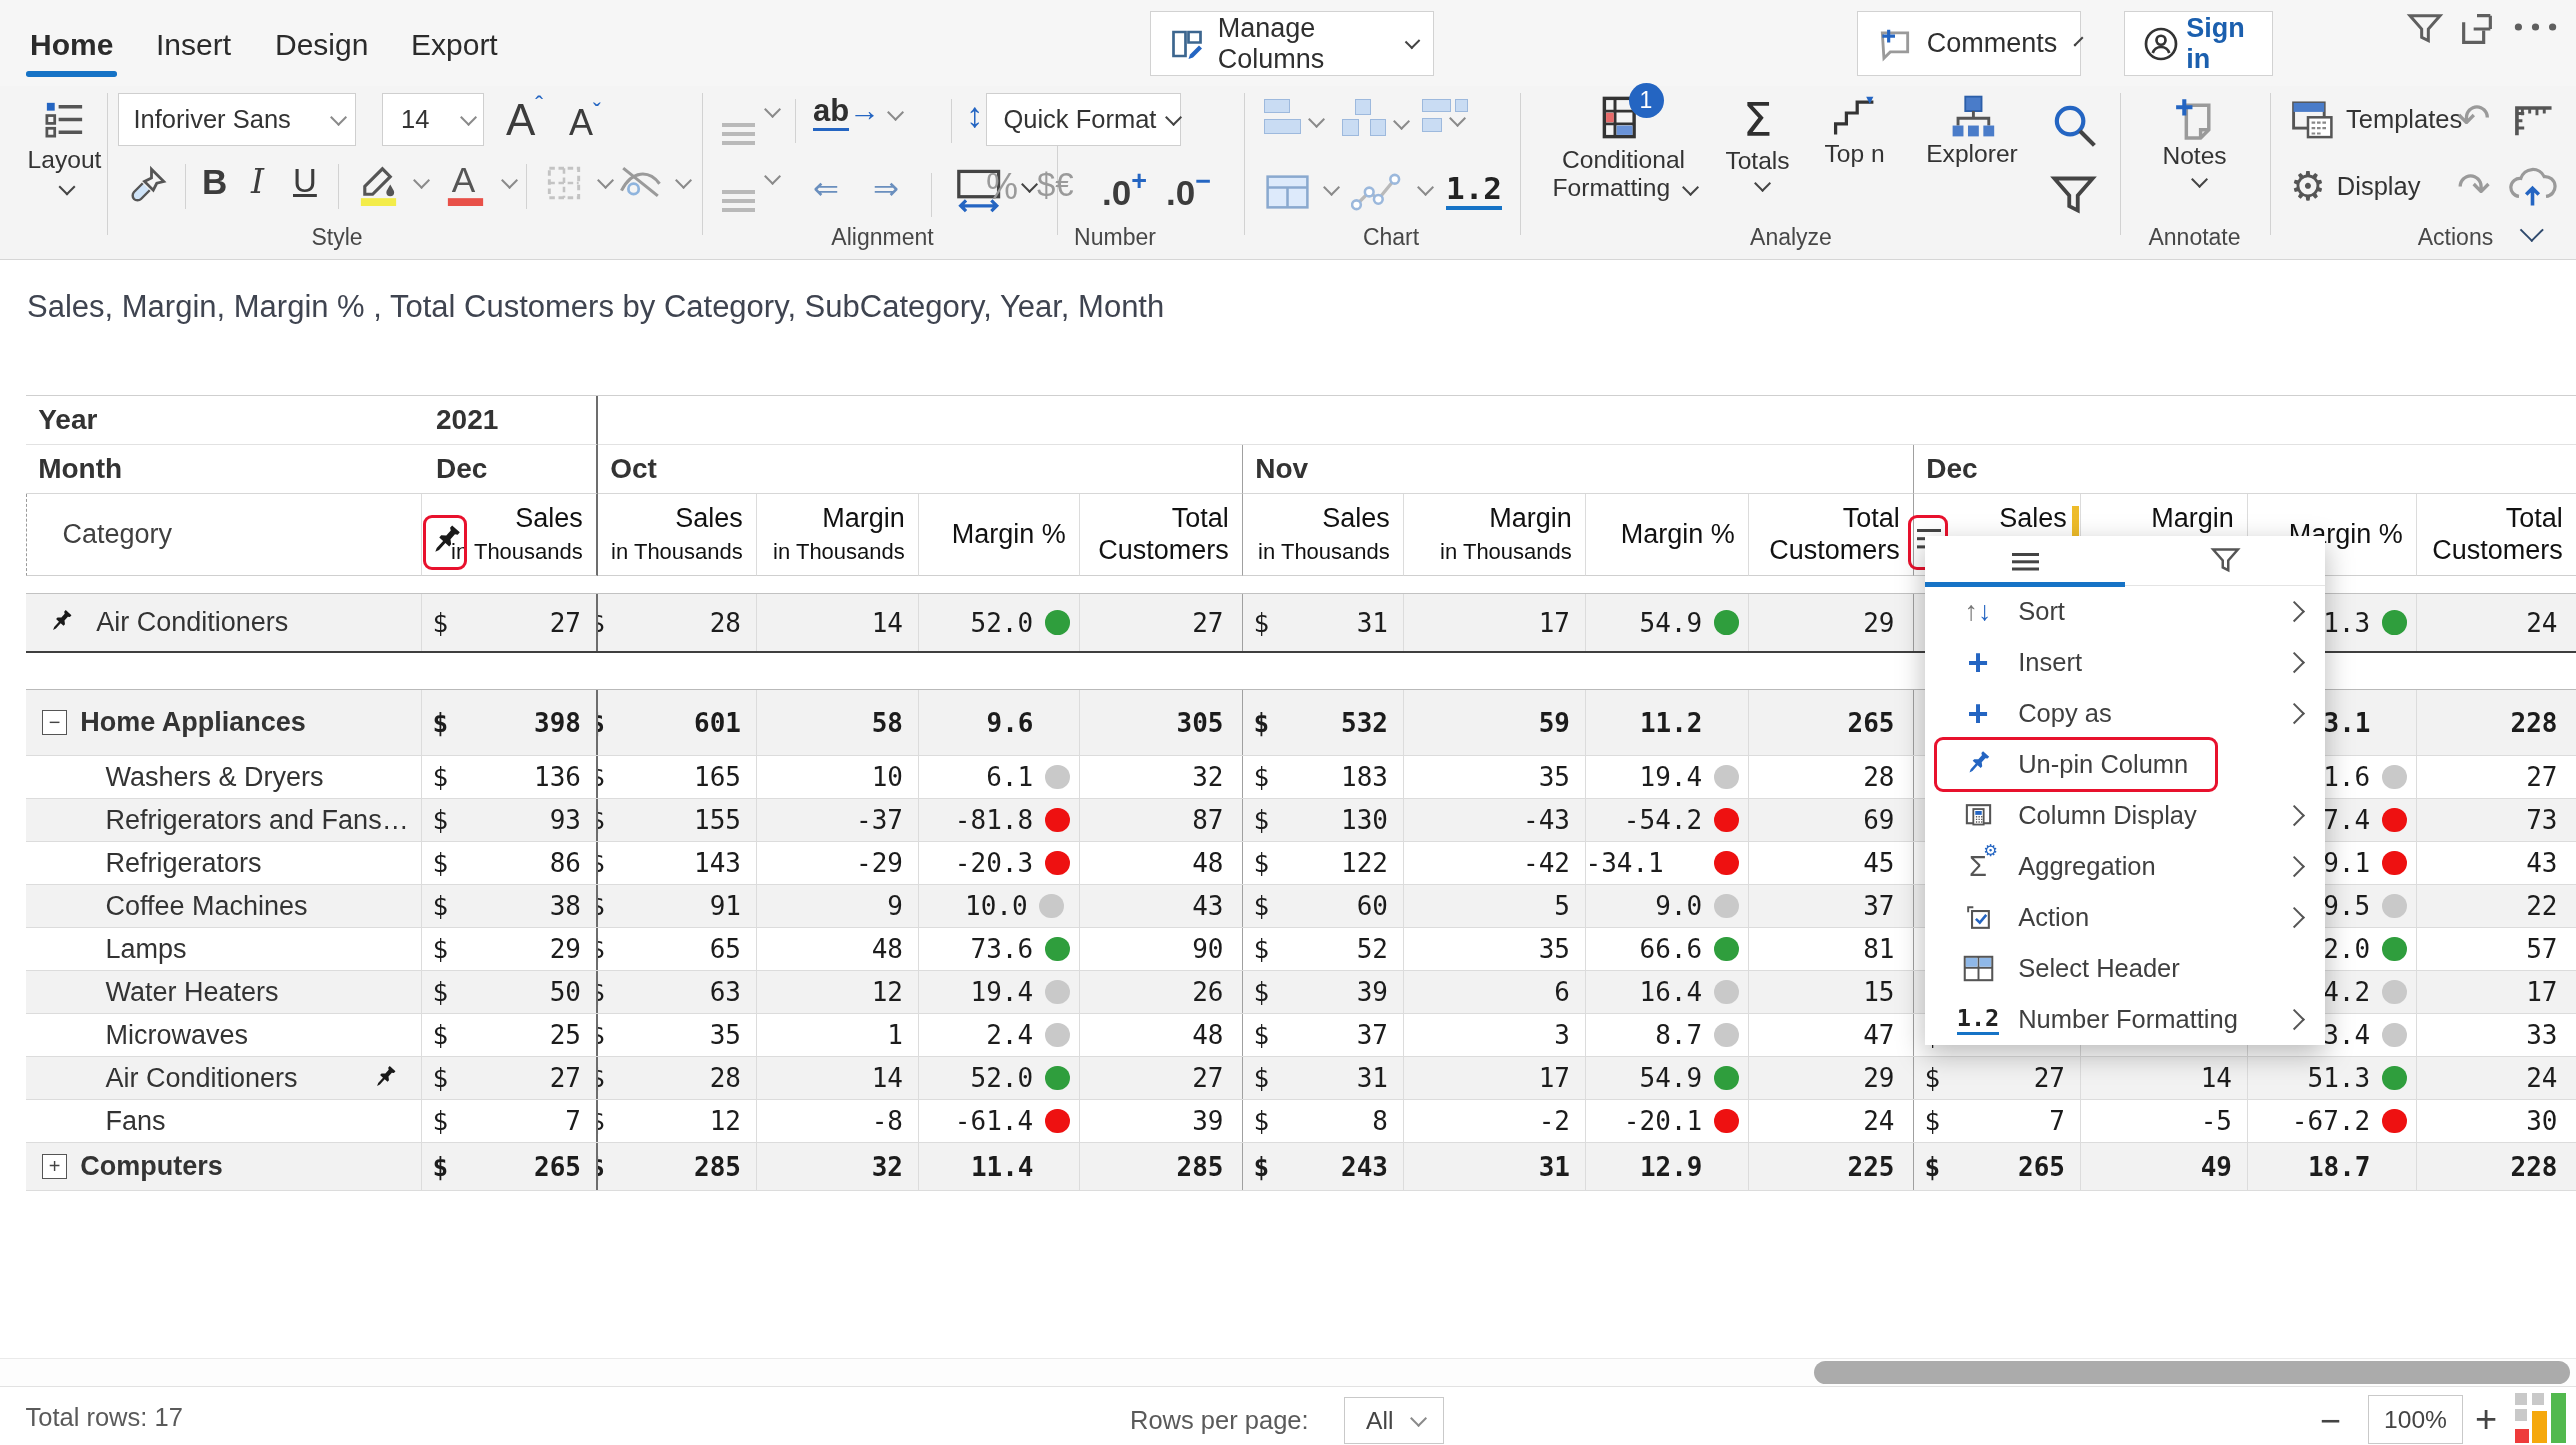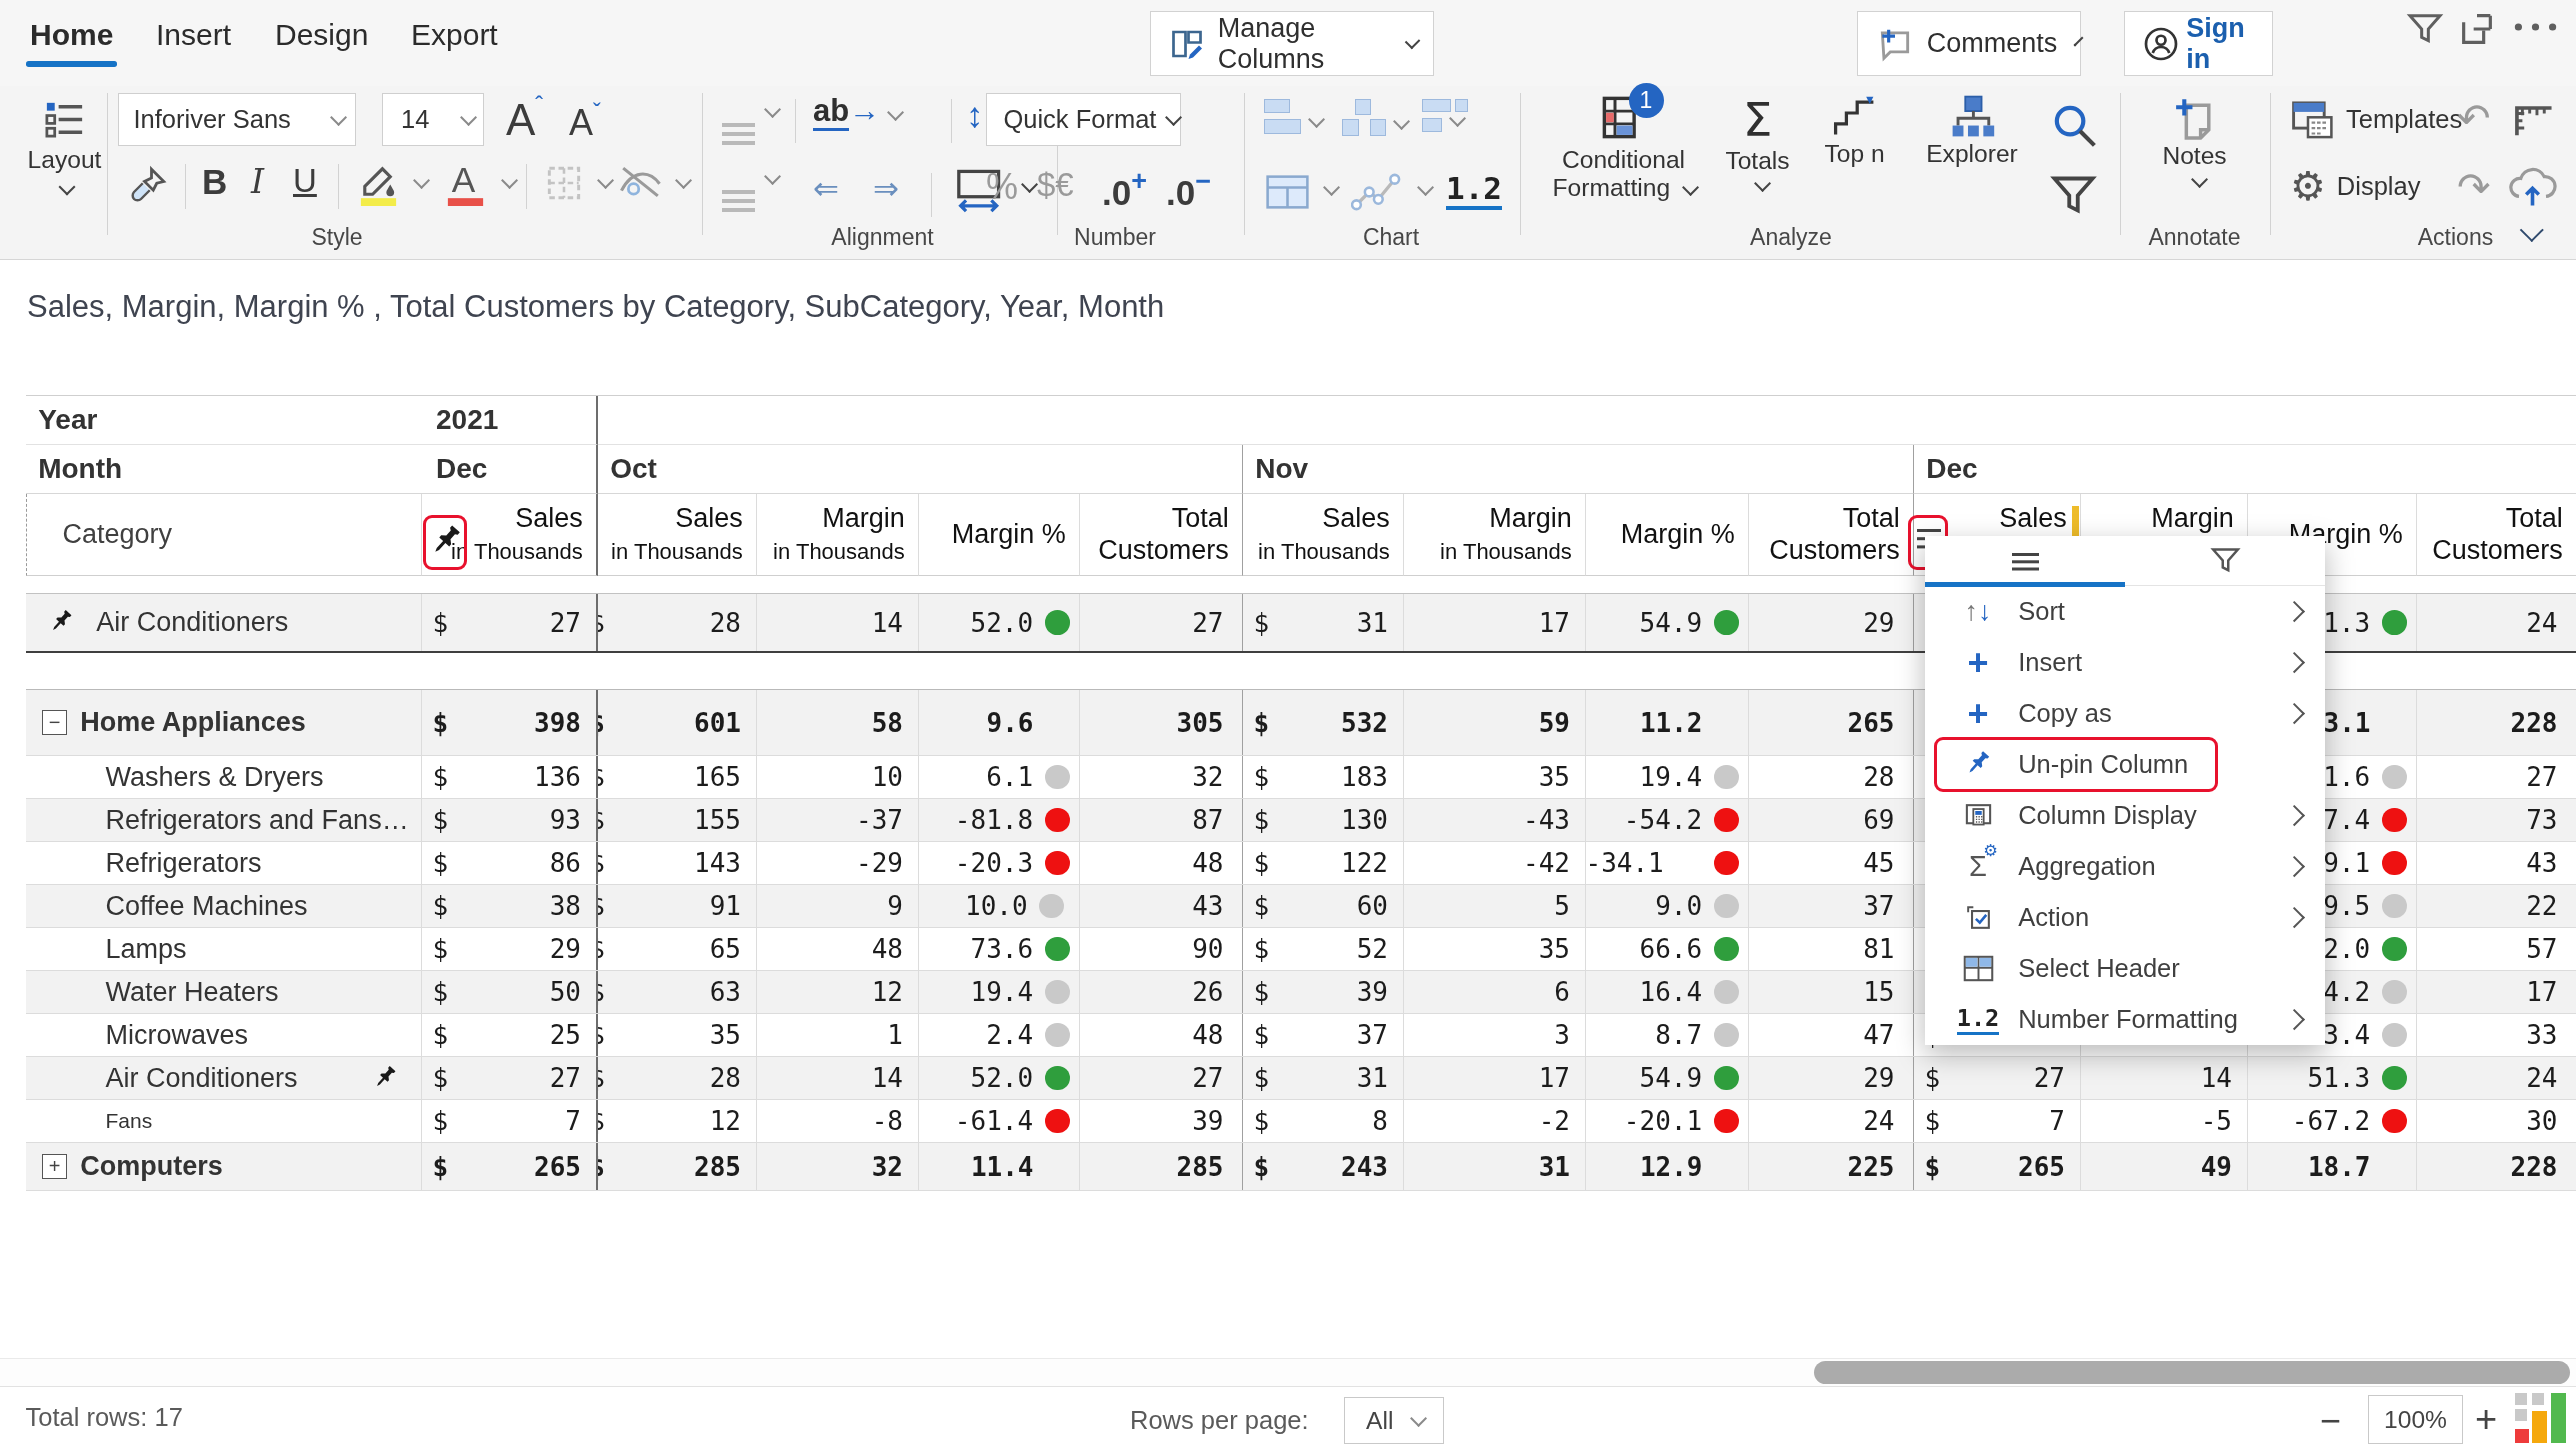--- a/index.html
+++ b/index.html
@@ -1,21 +1,21 @@
 <!DOCTYPE html>
 <html style="font-size:14.5px"><head>
 <meta charset="utf-8">
 <style>
   html,body{margin:0;padding:0;}
   body{width:2576px;height:1446px;position:relative;background:#fff;
        font-family:"Liberation Sans", sans-serif;color:#333;overflow:hidden;}
   .abs{position:absolute;}
   
   #topbar{position:absolute;left:0;top:0;width:2576px;height:86px;background:#f6f6f6;}
-  .tab{position:absolute;top:18px;font-size:30px;color:#2b2b2b;cursor:pointer;}
+  .tab{position:absolute;top:28px;font-size:30px;color:#2b2b2b;cursor:pointer;}
   .tab.active{font-weight:bold;}
   .tab.active::after{content:"";position:absolute;left:-3.6px;right:-3.6px;bottom:-14.5px;height:5.5px;background:#1673c6;border-radius:2.7px;}
   .tbtn{position:absolute;top:11px;height:65px;background:#fff;border:0.9px solid #d2d2d2;display:flex;align-items:center;gap:12.7px;padding:0 18px;box-sizing:border-box;font-size:27px;color:#2f2f2f;}
   .chev{display:inline-block;width:14.5px;height:14.5px;border-right:2.7px solid #444;border-bottom:2.7px solid #444;transform:rotate(45deg) translateY(-3.6px);margin-left:5.5px;}
   .chev.sm{width:10px;height:10px;border-width:2.3px;}
   .chev.gray{border-color:#8a8a8a;}
   .hicon{position:absolute;top:9px;width:42px;height:42px;color:#5f5f5f;}
   
   #ribbon{position:absolute;left:0;top:86px;width:2576px;height:173px;background:#f4f4f4;border-bottom:1.8px solid #d6d6d6;}
   .gsep{position:absolute;top:7.3px;height:142px;width:0.9px;background:#d2d2d2;}
@@ -931,21 +931,21 @@
       </div>
       <div class="c num" style="padding-right: 9px;">
         <span style="">51.3</span>
         <span class="dot green"></span>
       </div>
       <div class="c num last" style="padding-right: 18px;">
         <span style="">24</span>
       </div>
     </div>
     <div class="tgrid" style="height: 42px; border-bottom: 0.9px solid rgb(220, 220, 220); background: rgb(255, 255, 255);">
-      <div class="c" style="padding-left: 80px; font-size: 21px; gap: 12.7px; display: flex;">
+      <div class="c" style="padding-left: 80px; font-size: 27px; gap: 12.7px; display: flex;">
         <span style="">Fans</span>
       </div>
       <div class="c num pend">
         <span class="cur" style="">$</span>
         <span style="">7</span>
       </div>
       <div class="c num">
         <span class="clipcur" style="">$</span>
         <span style="">12</span>
       </div>

